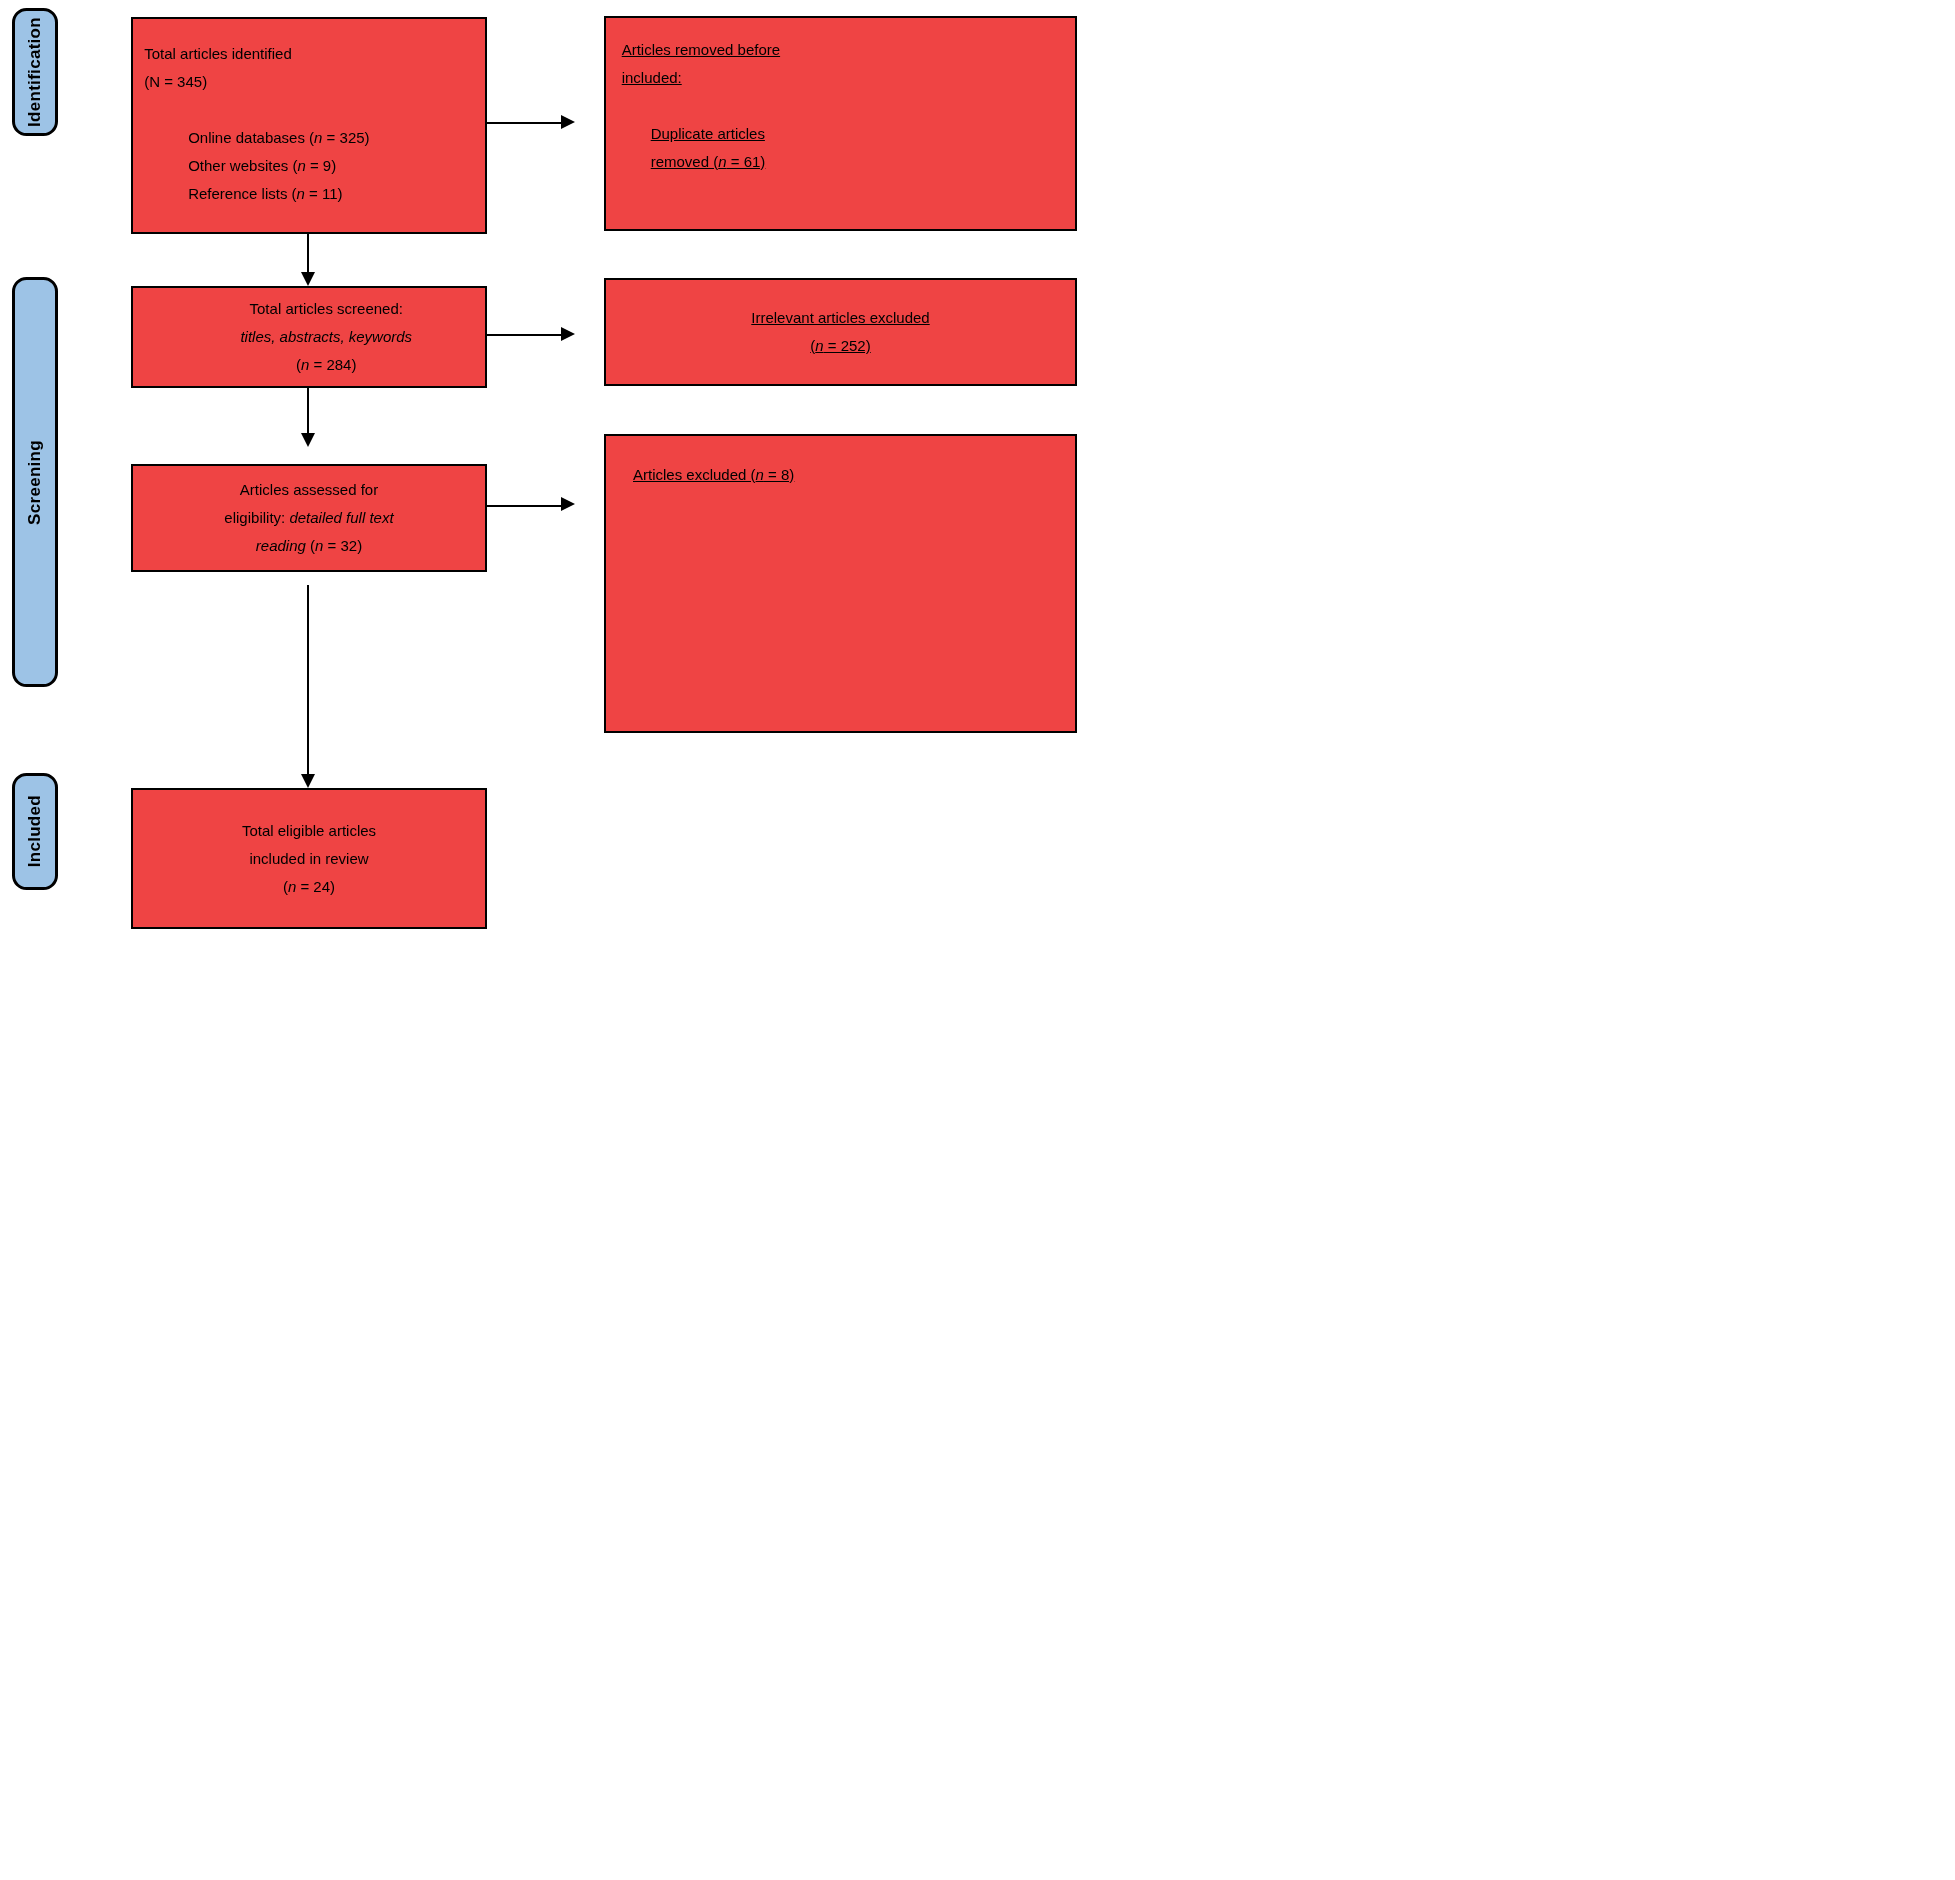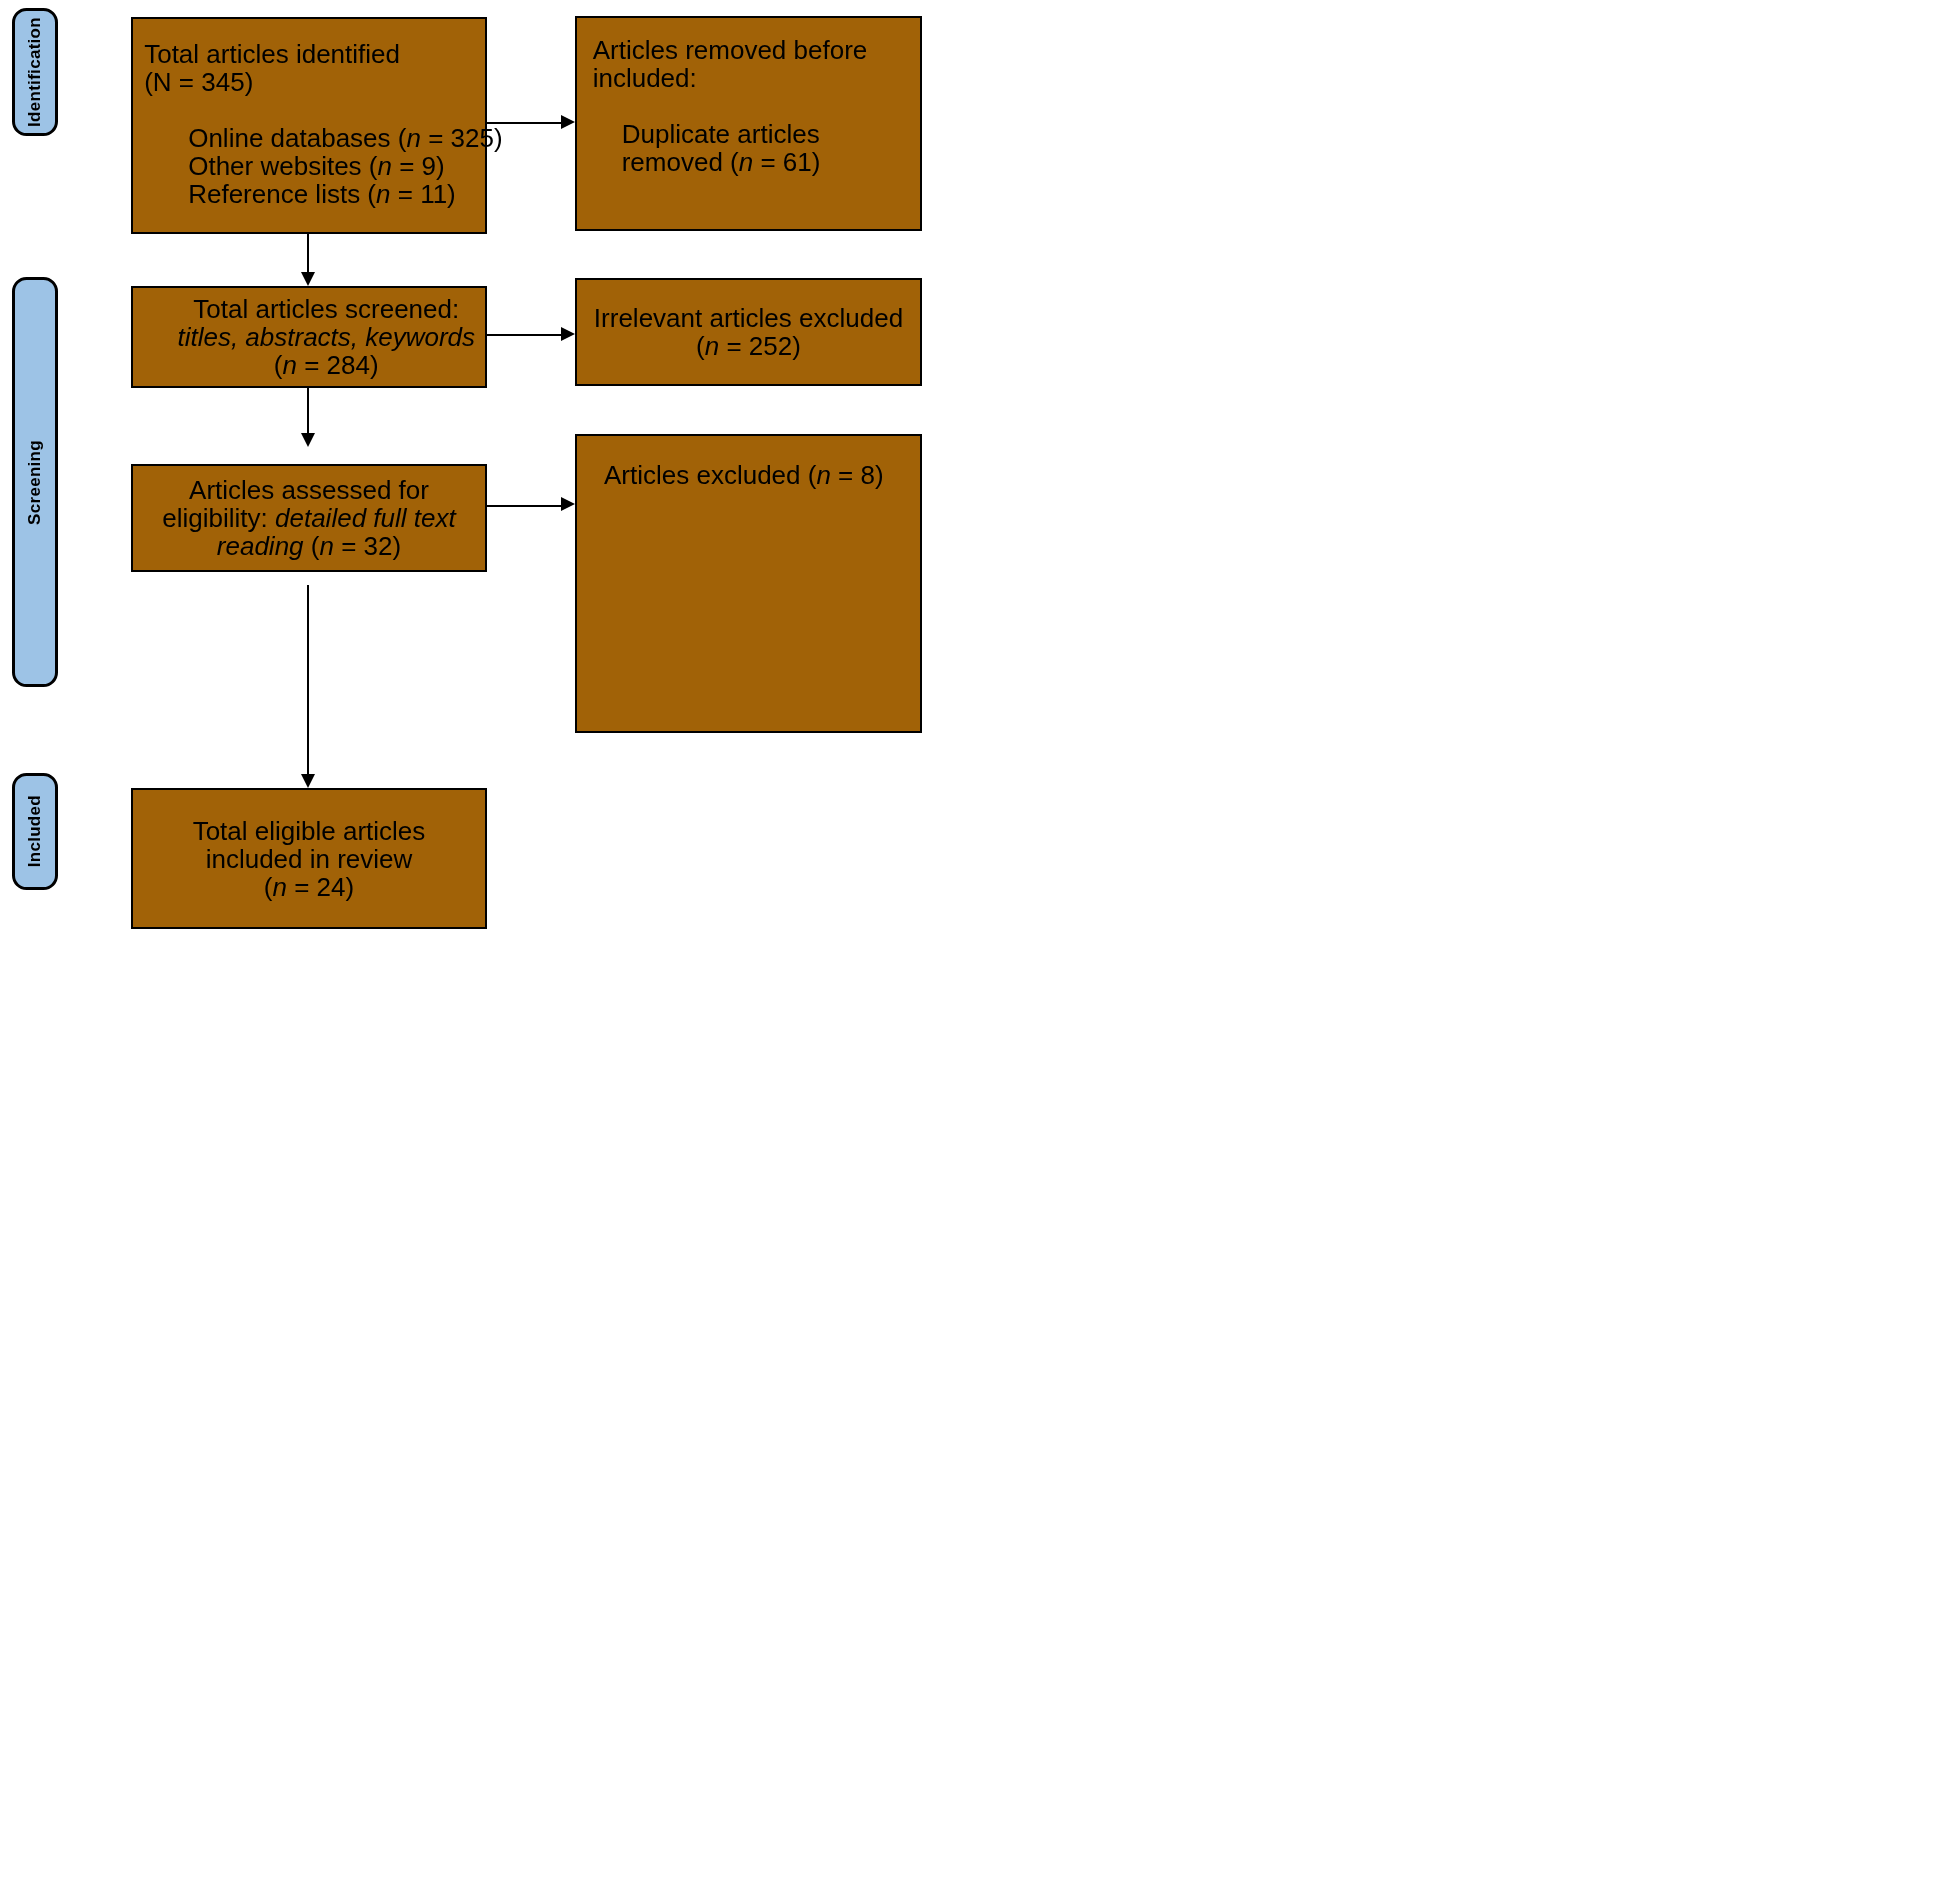--- a/index.html
+++ b/index.html
@@ -12,25 +12,25 @@
     position:absolute; left:12.3px; width:46px; box-sizing:border-box;
     background:#9DC3E6; border:3.4px solid #000; border-radius:14.5px;
     display:flex; align-items:center; justify-content:center;
   }
   .stage-text {
     writing-mode:vertical-rl; transform:rotate(180deg);
     font-weight:bold; font-size:17px; letter-spacing:0.3px; white-space:nowrap;
   }
   
   .box {
-    position:absolute; box-sizing:border-box; background:#a16207;
-    border:2.8px solid #000; font-size:26px; line-height:28px;
+    position:absolute; box-sizing:border-box; background:#ef4444;
+    border:2.8px solid #000; font-size:15px; line-height:28px;
   }
   .col-main  { left:131px;  width:356px; }
-  .col-right { left:575px; width:347px; }
+  .col-right { left:604px; width:473px;text-decoration:underline; }
   .pad-left  { padding:21px 7.8px 5.6px 11.2px; text-align:left; }
   .centered  { display:flex; flex-direction:column; align-items:center; justify-content:center; text-align:center; padding:0 4.5px; }
   .sub-block { margin-top:28px; }
   .indent-sources { margin-left:44px; }
   .indent-details { margin-left:29px; }
   .it { font-style:italic; }
   .tline { white-space:nowrap; }
   
   .hline { position:absolute; height:1.7px; background:#000; }
   .vline { position:absolute; width:1.7px; background:#000; }

